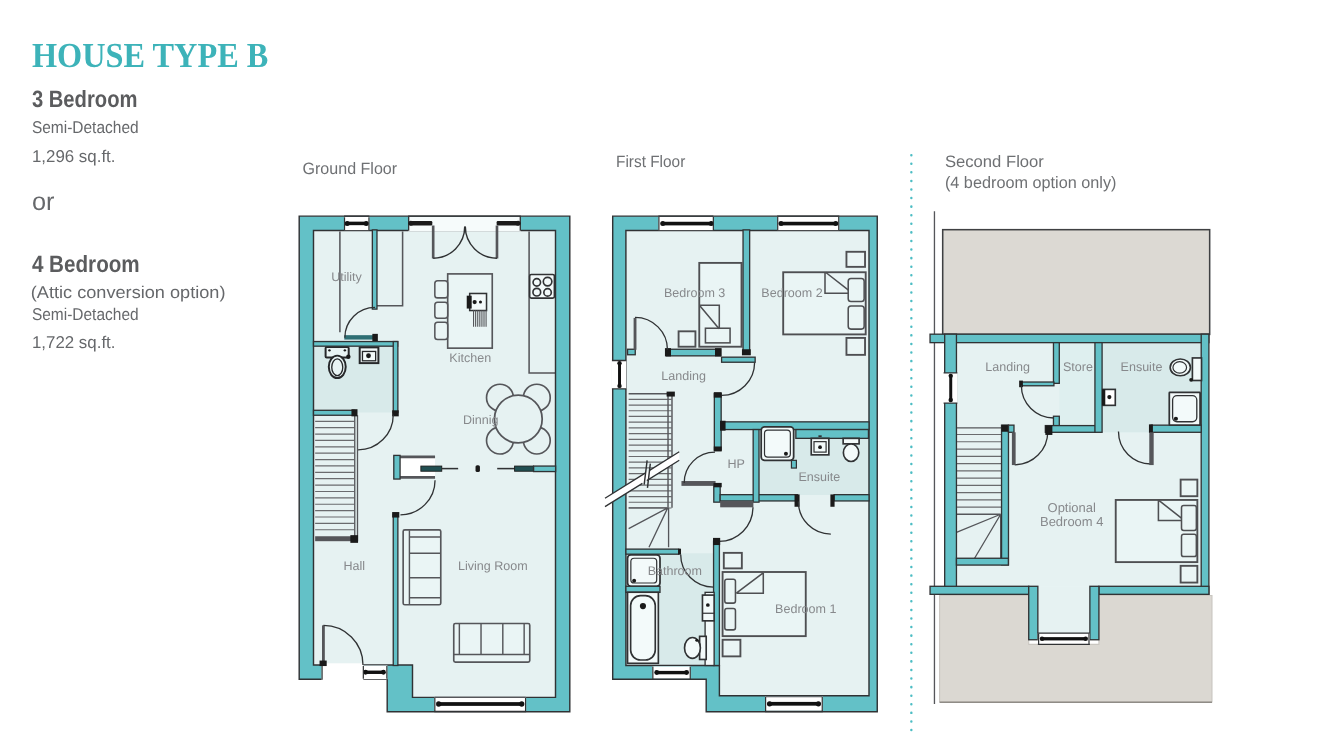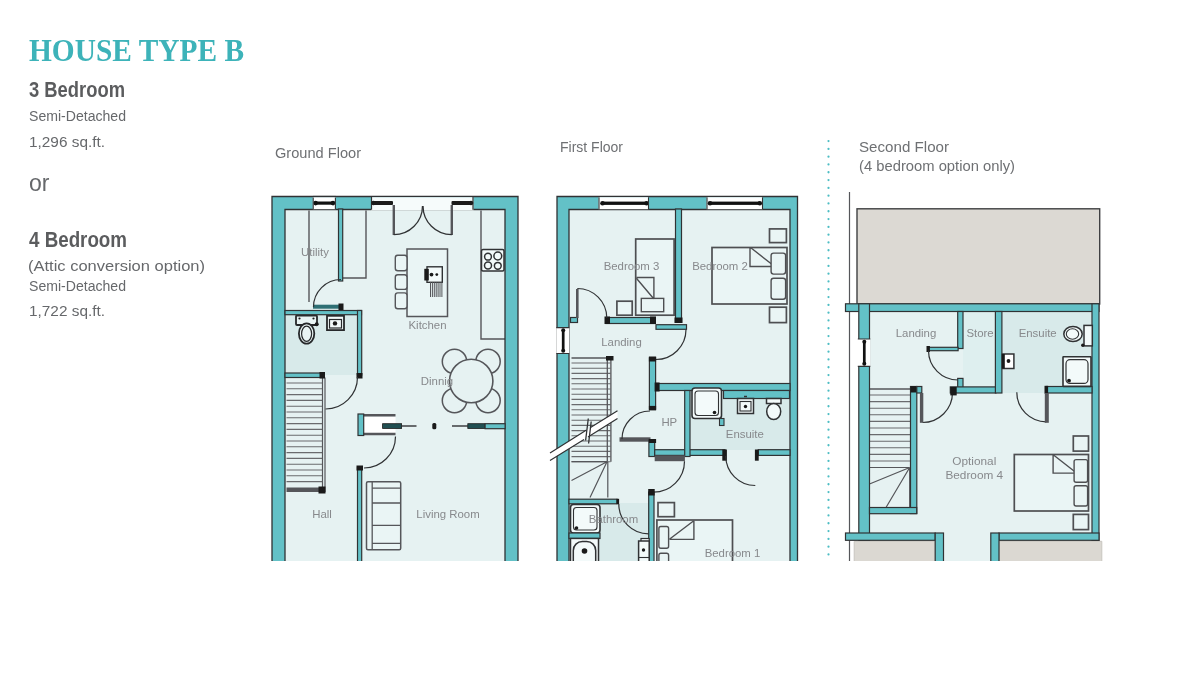--- a/index.html
+++ b/index.html
@@ -1,16 +1,16 @@
 <!DOCTYPE html>
 <html><head>
 <meta charset="utf-8">
 <style>
 html,body{margin:0;padding:0;background:#ffffff;}
-#page{position:relative;width:1204px;height:561px;overflow:hidden;font-family:"Liberation Sans",sans-serif;text-align:center;}
+#page{position:relative;width:1204px;height:681px;overflow:hidden;font-family:"Liberation Sans",sans-serif;text-align:center;}
 </style>
 </head>
 <body>
 <div id="page">
 <svg width="1204" height="681" viewBox="0 0 1204 681">
 
 <rect x="0" y="0" width="1204" height="681" fill="#ffffff"></rect>
 
 <text x="29" y="61" font-family="Liberation Serif, serif" font-size="32" font-weight="bold" fill="#3db3b9" textLength="215" lengthAdjust="spacingAndGlyphs">HOUSE TYPE B</text>
 

